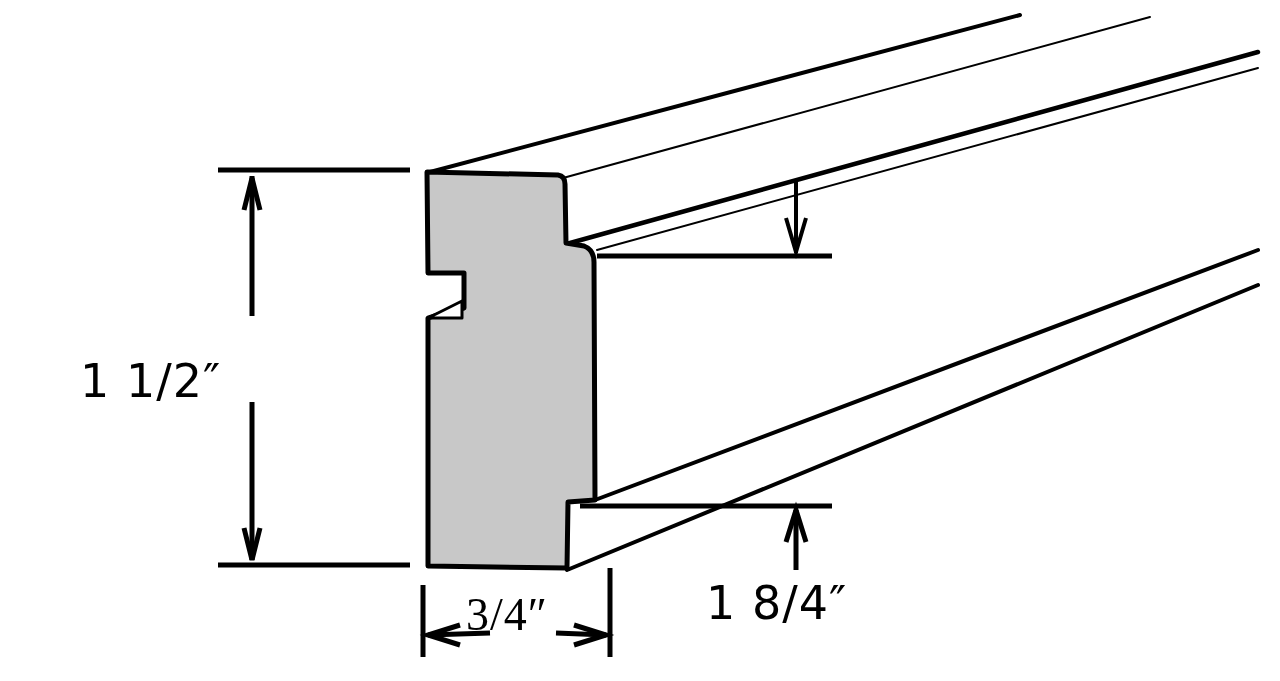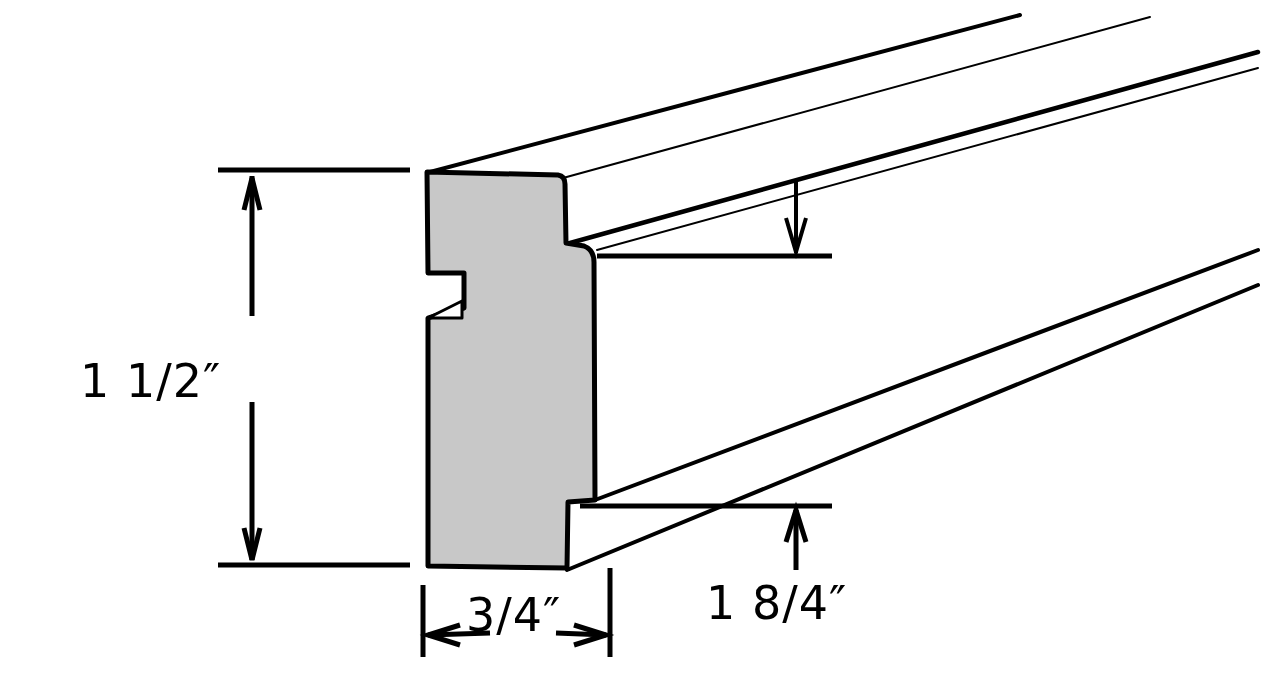--- a/index.html
+++ b/index.html
@@ -24,21 +24,21 @@
     .label {
       position: absolute;
       font-family: "DejaVu Sans", sans-serif;
       font-size: 46px;
       color: #000000;
       line-height: 1;
       white-space: nowrap;
       letter-spacing: 1px;
     }
     .label-height { left: 80px; top: 338px; margin-top: 20px; }
-    .label-width { left: 466px; top: 592px; }
+    .label-width { left: 466px; top: 592px; font-family: Liberation Serif, serif; }
     .label-ledge { left: 706px; top: 580px; }
   </style>
 </head>
 <body>
 
 <svg class="canvas" viewBox="0 0 1280 681" xmlns="http://www.w3.org/2000/svg">
 
   <g stroke="#000" fill="none" stroke-linecap="round">
     <line x1="430" y1="172" x2="1020" y2="15" stroke-width="4"></line>
     <line x1="563" y1="178" x2="1150" y2="17" stroke-width="2"></line>

